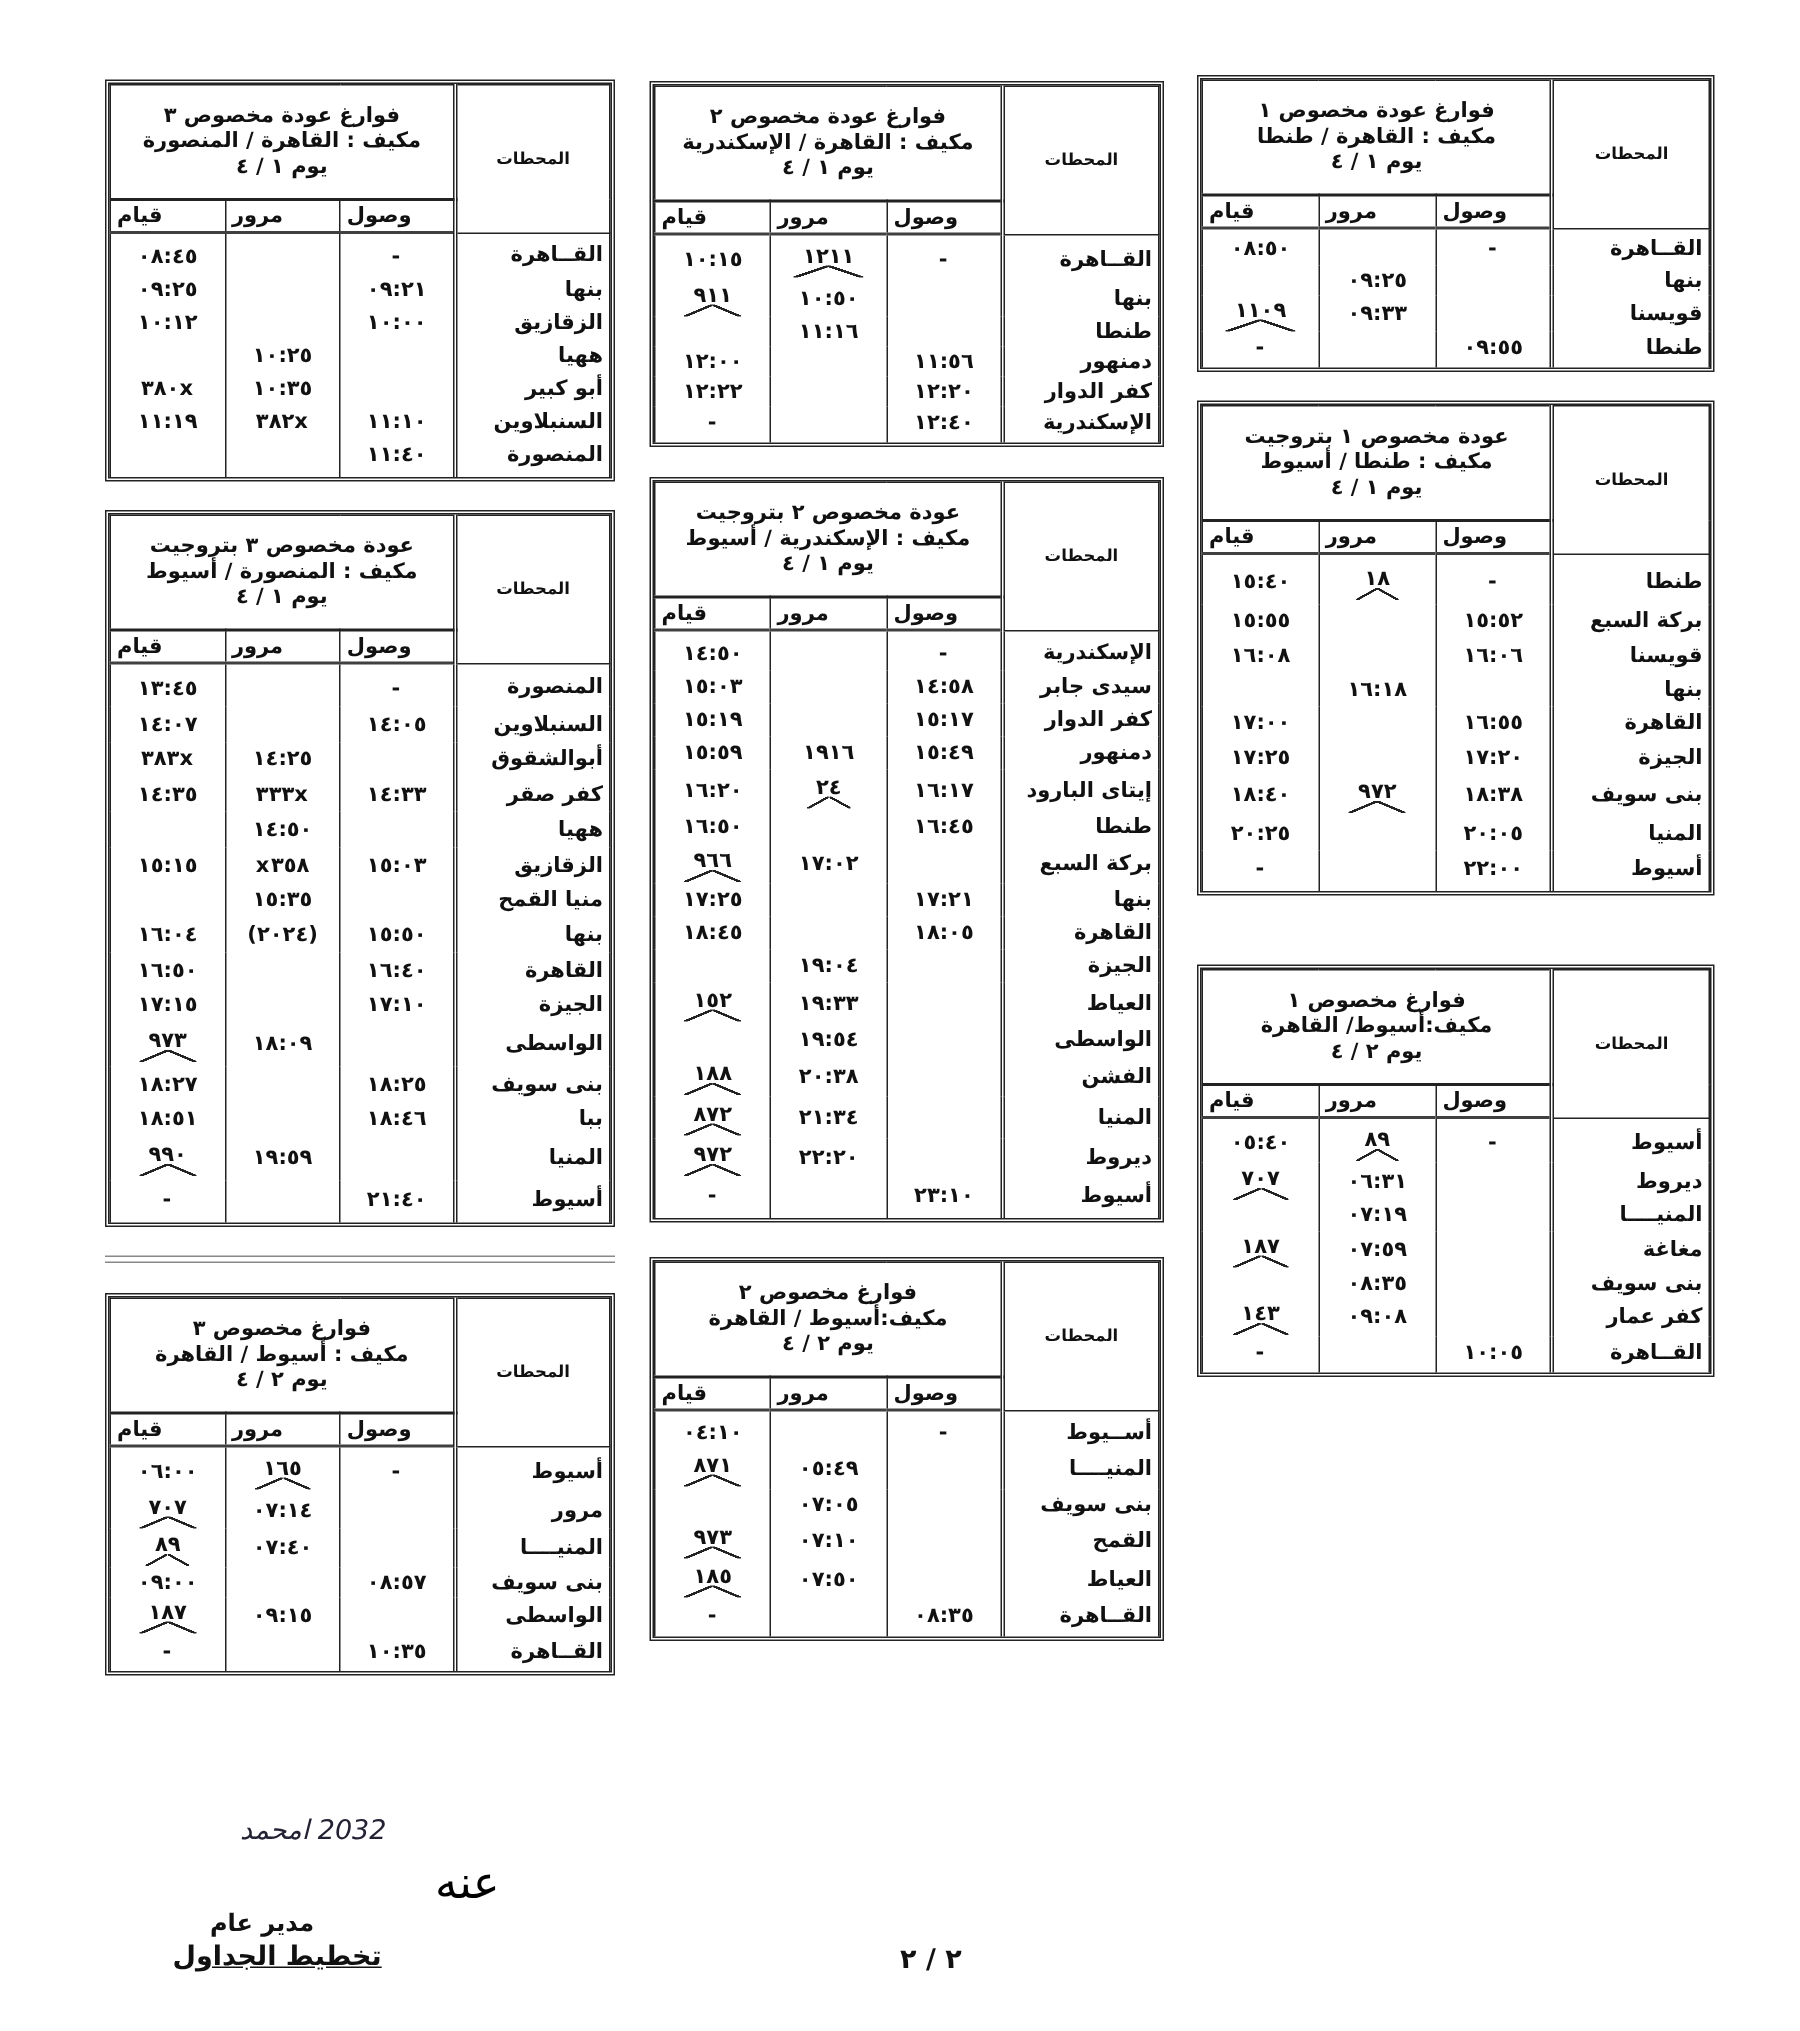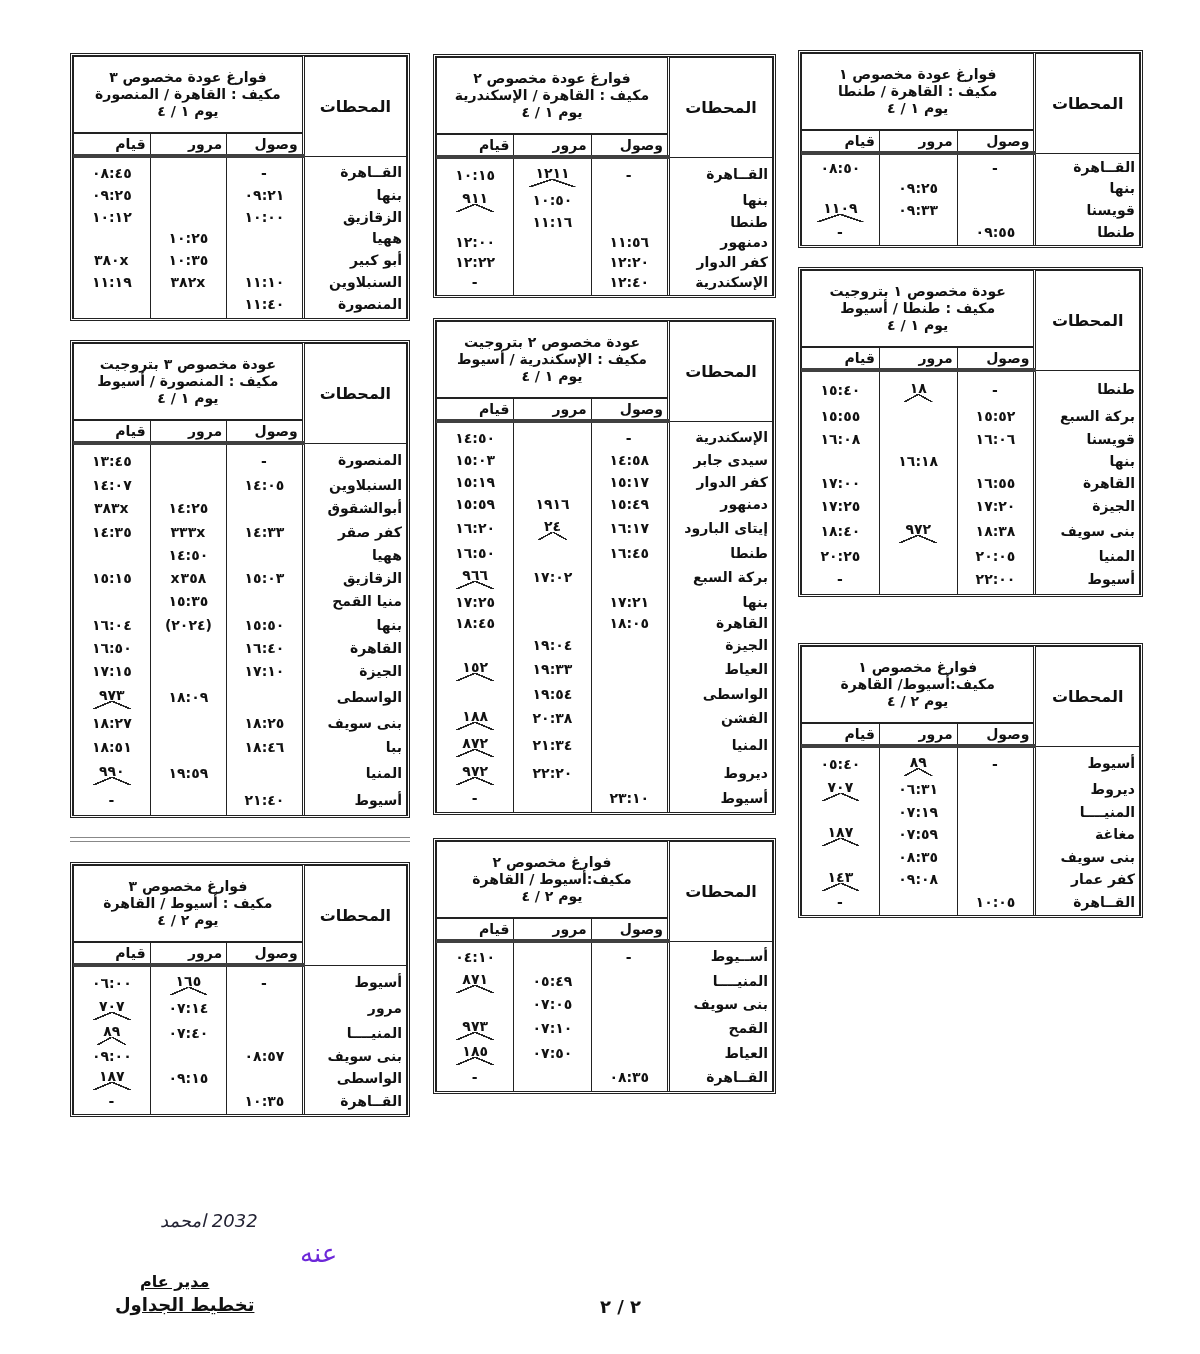--- a/index.html
+++ b/index.html
@@ -1,37 +1,37 @@
 <!DOCTYPE html>
 <html><head>
 <meta charset="utf-8">
 <style>
   html, body { margin:0; padding:0; background:#ffffff; }
   body { width:1200px; height:1354px; position:relative; overflow:hidden;
          font-family:"DejaVu Sans", sans-serif; color:#111; }
   .tt { position:absolute; border:3px double #222; background:#fff; box-sizing:border-box; }
   .tt table { width:100%; height:100%; border-collapse:collapse; table-layout:fixed; direction:rtl; }
   .tt td, .tt th { border:1.5px solid #222; padding:0 4px; font-weight:bold; }
-  .tt th.stations { width:28%; font-size:16px; border-left:3px double #222; }
+  .tt th.stations { width:28%; font-size:11px; border-left:3px double #222; }
   .tt th.title { font-size:14px; line-height:17px; text-align:center; padding:12px 4px; border-bottom:2px solid #222; }
-  .tt th.col { font-size:14px; height:20px; text-align:right; border-bottom:4px solid #404040; }
+  .tt th.col { font-size:14px; height:20px; text-align:left; border-bottom:2px solid #404040; }
   .tt td.st { text-align:right; font-size:14px; border-left:3px double #222; border-top:none; border-bottom:none; white-space:nowrap; }
   .tt td.v { text-align:center; font-size:14px; border-top:none; border-bottom:none; white-space:nowrap; letter-spacing:1px; }
   .tt tr.first td { padding-top:3px;margin-left:48px; }
   .tt tr.last td { padding-bottom:3px; }
   .conn { display:inline-block; position:relative; padding-bottom:4px; }
   .conn::after { content:""; position:absolute; left:-6px; right:-6px; bottom:-2px; height:8px;
     background: linear-gradient(to bottom right, transparent 45%, #222 46%, #222 56%, transparent 57%) left/50% 100% no-repeat,
                 linear-gradient(to bottom left, transparent 45%, #222 46%, #222 56%, transparent 57%) right/50% 100% no-repeat; }
   .sep { position:absolute; height:3px; border-top:1px solid #888; border-bottom:1px solid #888; }
   .page-num { position:absolute; left:600px; top:1296px; font-size:18px; font-weight:bold; direction:rtl; }
   .sig { position:absolute; left:100px; top:1210px; width:260px; height:110px; direction:rtl; }
   .sig .scrawl { position:absolute; left:60px; top:0; font-size:18px; font-style:italic; color:#223; }
-  .sig .ini { position:absolute; left:200px; top:28px; font-size:26px; color:#6d28d9; }
-  .sig .t1 { position:absolute; left:40px; top:62px; font-size:16px; font-weight:bold; text-decoration:underline; }
+  .sig .ini { position:absolute; left:190px; top:28px; font-size:30px; color:#000000; }
+  .sig .t1 { position:absolute; left:40px; top:62px; font-size:16px; font-weight:bold; }
   .sig .t2 { position:absolute; left:15px; top:84px; font-size:18px; font-weight:bold; text-decoration:underline;text-align:center; }
 </style>
 </head>
 <body>
 
 <div class="tt" style="left:798px;top:50px;width:345px;height:198px;">
     <table>
       <thead>
         <tr>
           <th class="stations" rowspan="2">المحطات</th>

